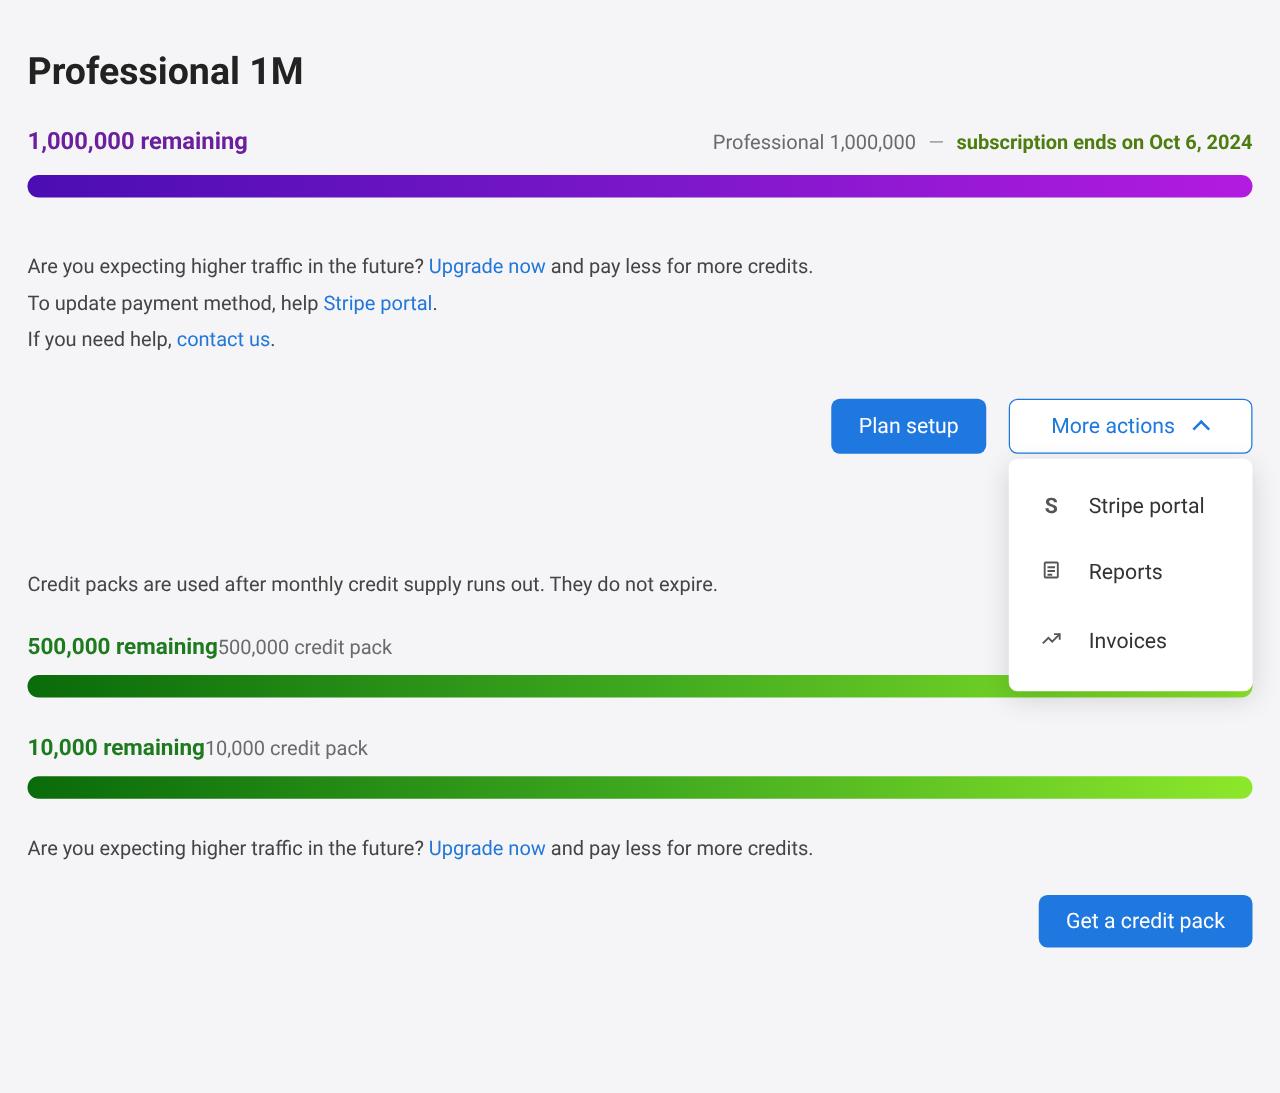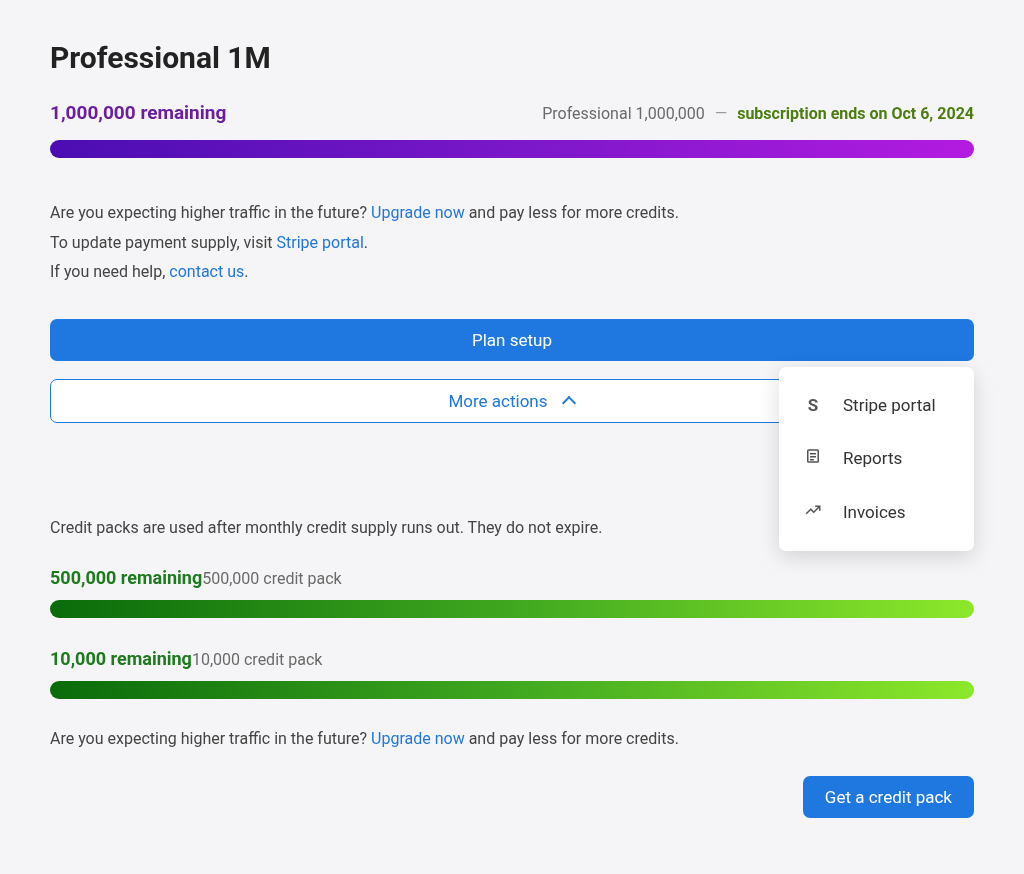--- a/index.html
+++ b/index.html
@@ -5,21 +5,21 @@
   * { box-sizing: border-box; margin: 0; padding: 0; }
   body {
     font-family: -apple-system, BlinkMacSystemFont, "Segoe UI", Roboto, sans-serif;
     background: #f5f5f7;
     color: #2d2d2d;
     width: 1024px;
     height: 874px;
     overflow: hidden;
   }
   .page {
-    padding: 40px 50px;
+    padding: 40px 22px;
   }
   .plan-title {
     font-size: 30px;
     font-weight: 700;
     margin-bottom: 26px;
     color: #222;
   }
   .plan-status-row {
     display: flex;
     justify-content: space-between;
@@ -57,21 +57,20 @@
     color: #2377d8;
     text-decoration: none;
     cursor: pointer;
   }
   .button-row {
     display: flex;
     justify-content: flex-end;
     gap: 18px;
     position: relative;
     margin-bottom: 95px;
-    flex-direction: column;
   }
   .btn {
     font-size: 17px;
     padding: 11px 22px;
     border-radius: 7px;
     cursor: pointer;
     border: none;
     font-family: inherit;
   }
   .btn-primary {
@@ -190,21 +189,21 @@
     </div>
   </div>
 
   <div class="bar bar-purple"></div>
 
   <div class="info-text">
     <div>
       <span>Are you expecting higher traffic in the future? </span><a>Upgrade now</a><span> and pay less for more credits.</span>
     </div>
     <div>
-      <span>To update payment supply, visit </span><a>Stripe portal</a><span>.</span>
+      <span>To update payment method, help </span><a>Stripe portal</a><span>.</span>
     </div>
     <div>
       <span>If you need help, </span><a>contact us</a><span>.</span>
     </div>
   </div>
 
   <div class="button-row">
     <button class="btn btn-primary">Plan setup</button>
     <button class="btn btn-outline">
       <span>More actions</span>

